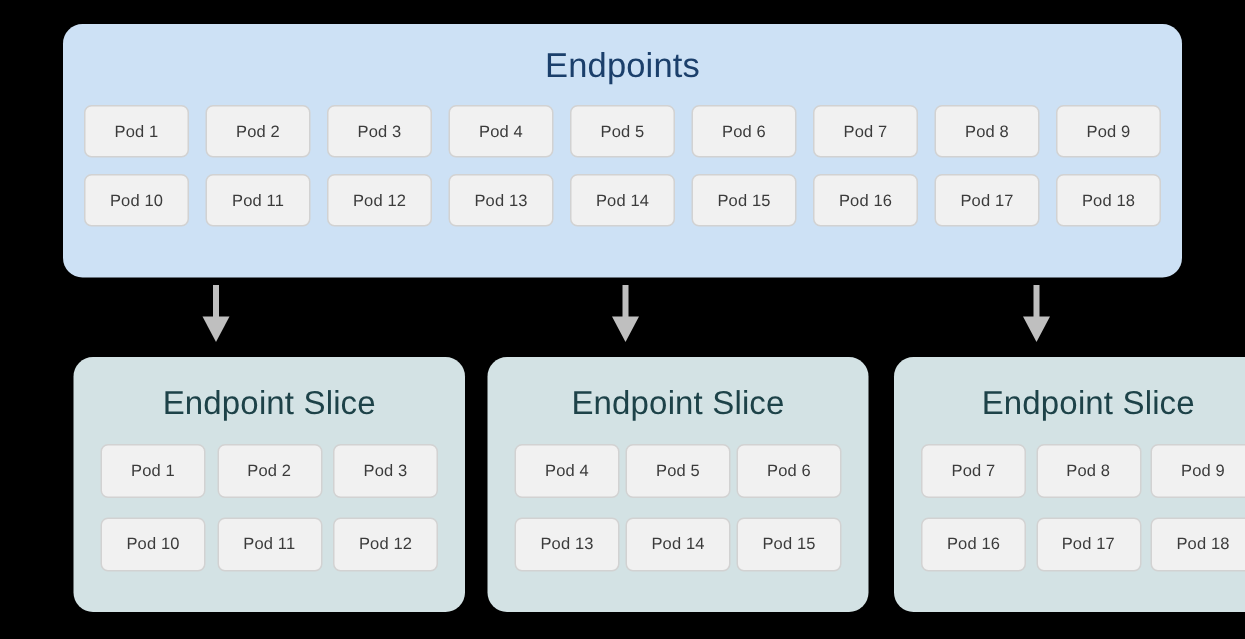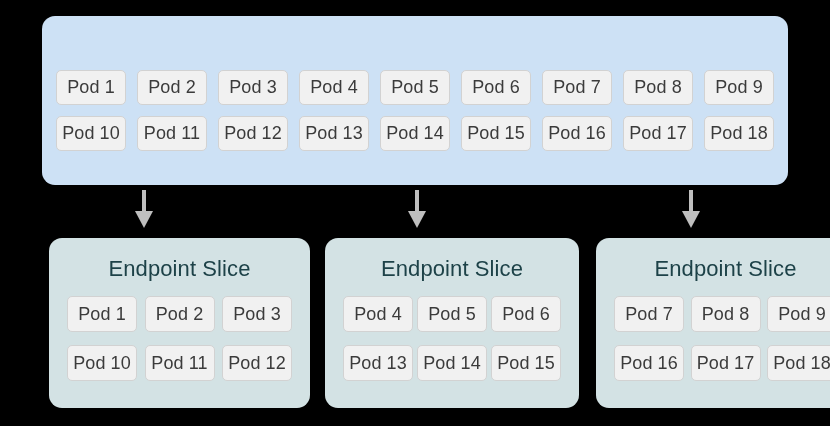--- a/index.html
+++ b/index.html
@@ -61,21 +61,21 @@
   }
 
   .chip {
     background: #f1f1f1;
     border: 1px solid #d2d2d2;
     border-radius: 5px;
     box-sizing: border-box;
     display: flex;
     align-items: center;
     justify-content: center;
-    font-size: 18px;
+    font-size: 11px;
     color: #3b3b3b;
     letter-spacing: 0.1px;
   }
 
   .ep-chip {
     width: 70px;
     height: 35px;
   }
 
   
@@ -133,20 +133,21 @@
     width: 70px;
     height: 36px;
   }
 </style>
 </head>
 <body>
 
 <div class="stage">
 
   <div class="endpoints-panel">
+    <div class="endpoints-title">Endpoints</div>
 
     <div class="endpoints-rows">
       <div class="ep-row">
         <div class="chip ep-chip">Pod 1</div>
         <div class="chip ep-chip">Pod 2</div>
         <div class="chip ep-chip">Pod 3</div>
         <div class="chip ep-chip">Pod 4</div>
         <div class="chip ep-chip">Pod 5</div>
         <div class="chip ep-chip">Pod 6</div>
         <div class="chip ep-chip">Pod 7</div>

